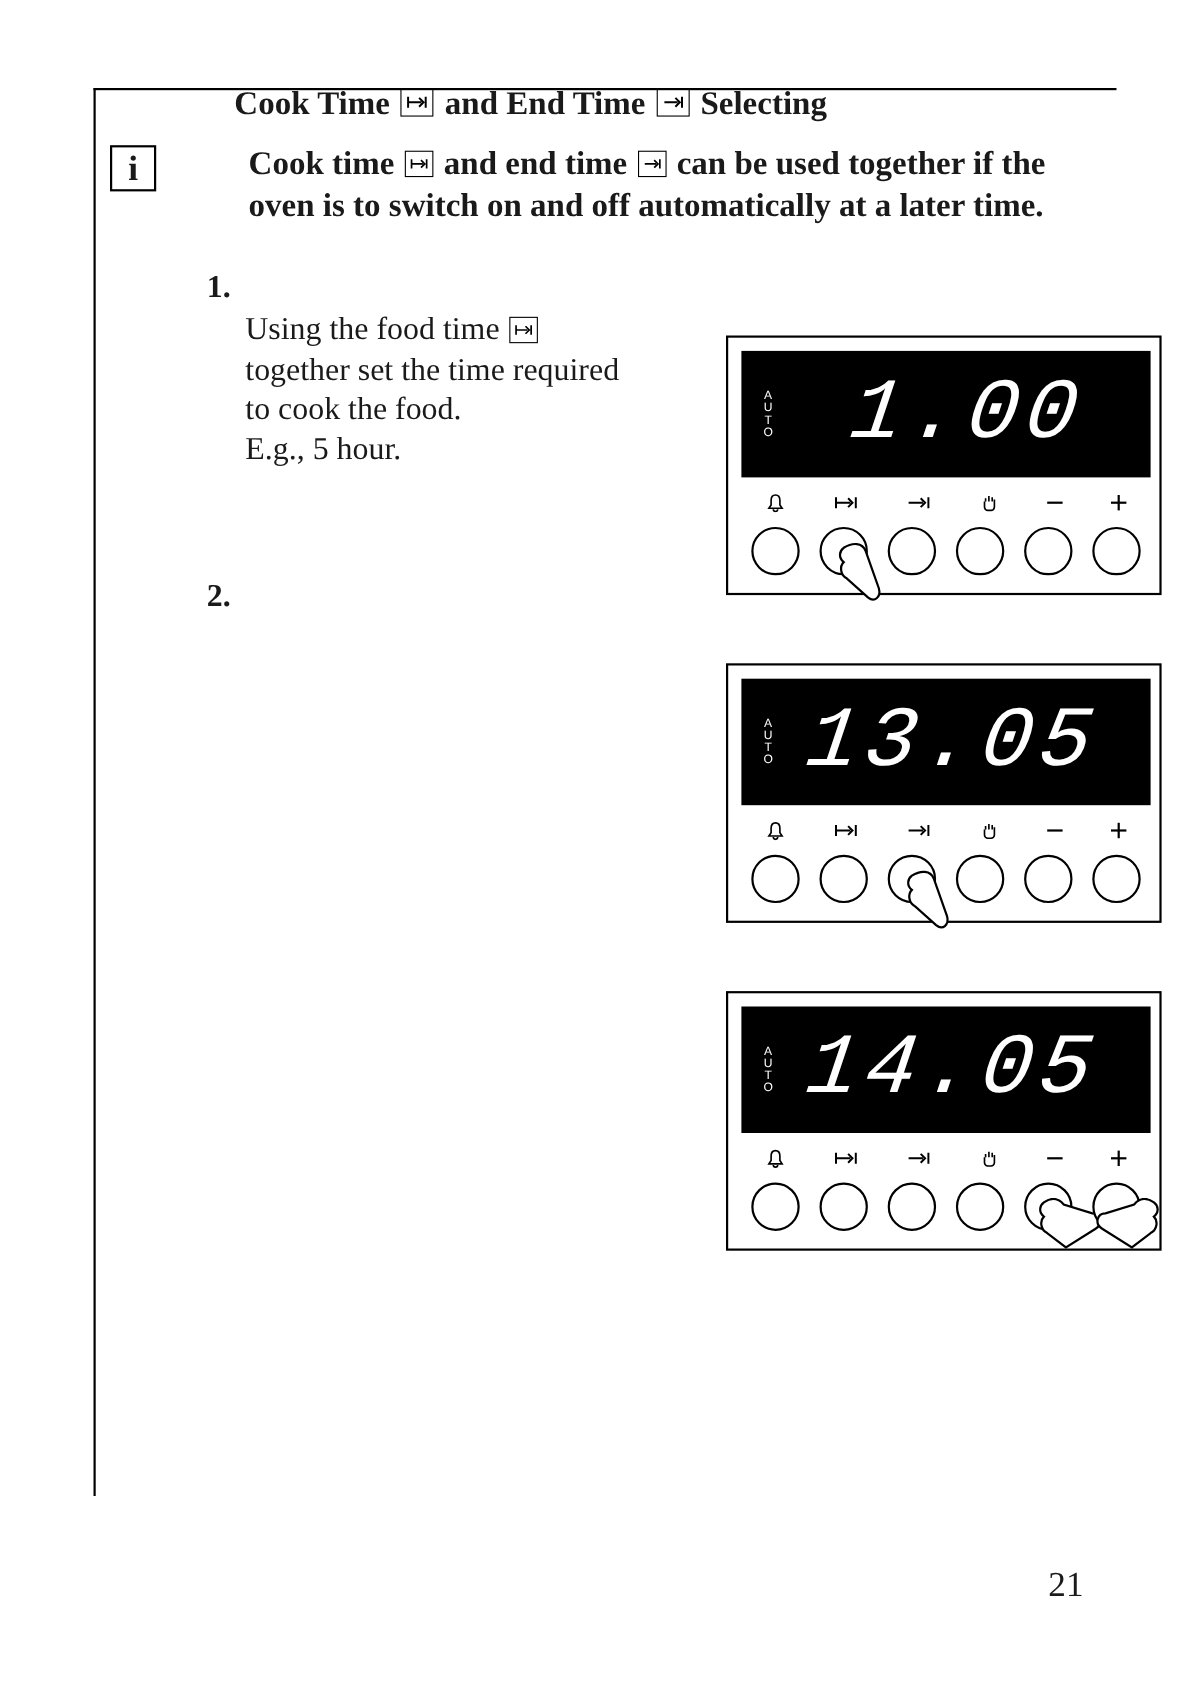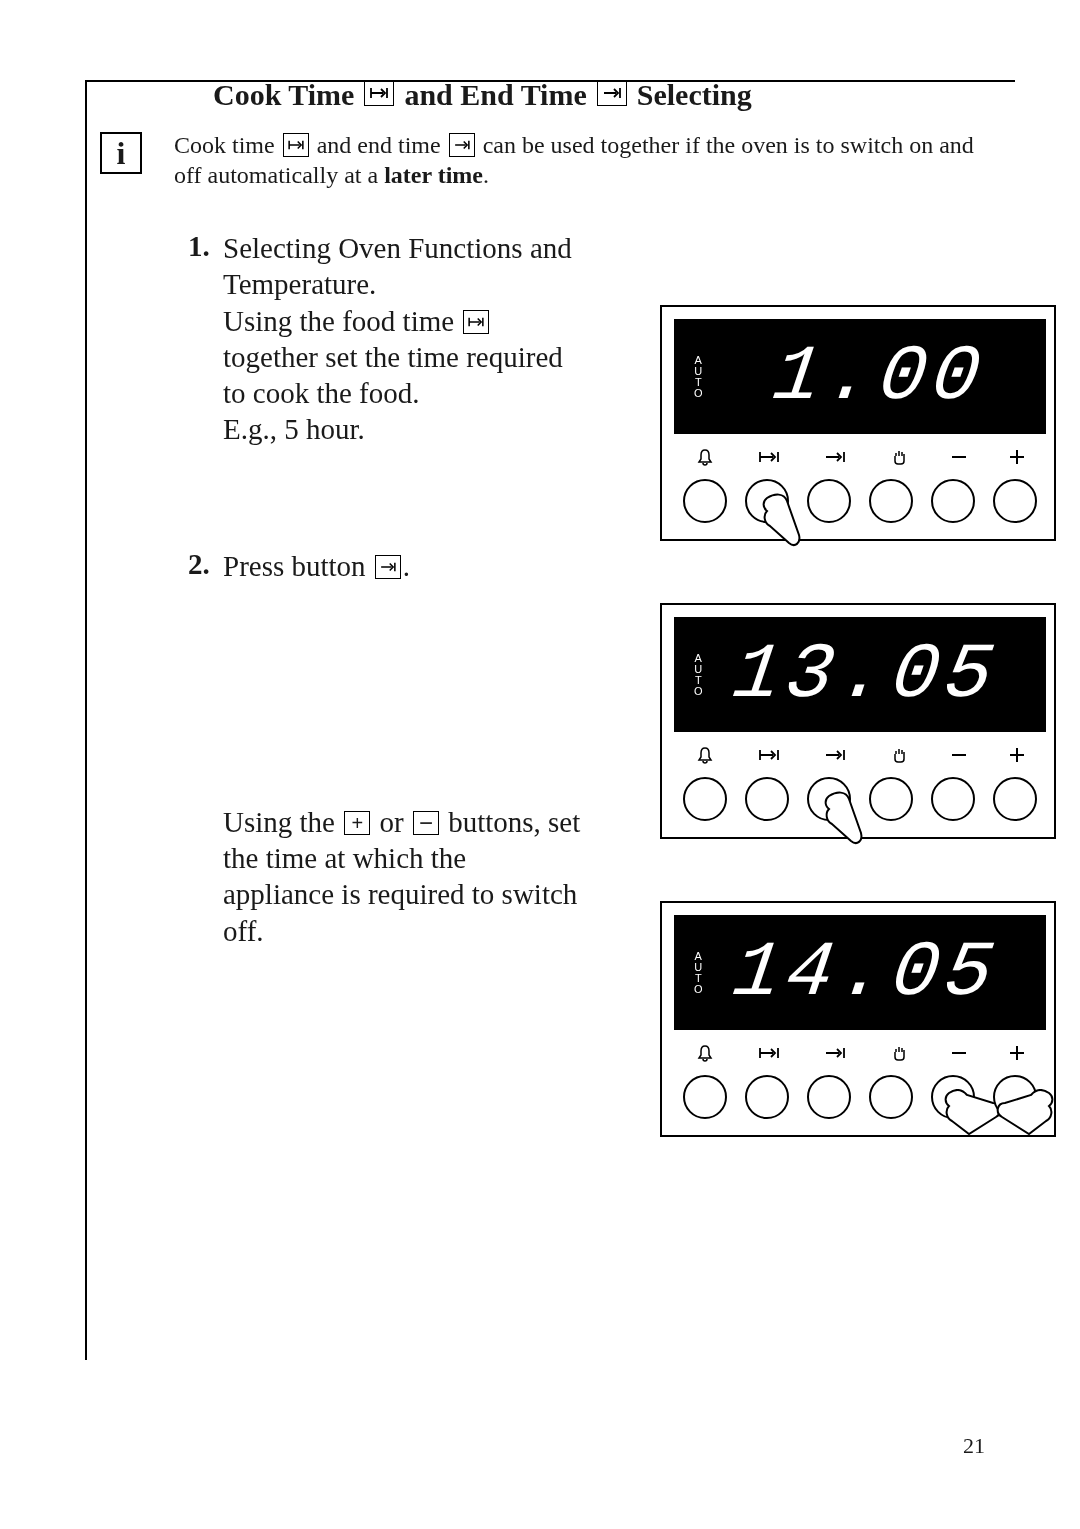--- a/index.html
+++ b/index.html
@@ -48,23 +48,24 @@
     display: flex;
     align-items: center;
     justify-content: center;
     font-family: 'Times New Roman', serif;
     font-size: 32px;
     font-weight: bold;
     flex-shrink: 0;
     margin-top: 2px;
   }
   .info-text {
-    margin-left: 32px;
-    font-size: 24px;
+    margin-left: 84px;
+    font-size: 30px;
     line-height: 1.25;
+    font-weight: bold;
   }
   .step-block {
     display: flex;
     align-items: flex-start;
     margin-bottom: 60px;
     margin-left: 88px;
   }
   .step-num {
     font-size: 29px;
     font-weight: bold;
@@ -165,21 +166,21 @@
   .finger {
     position: absolute;
     width: 46px;
     height: 70px;
     pointer-events: none;
   }
   .page-number {
     position: absolute;
     right: 95px;
     bottom: 70px;
-    font-size: 22px;
+    font-size: 32px;
   }
   .minus-sym { width: 14px; height: 2px; background: #000; }
   .plus-sym { position: relative; width: 14px; height: 14px; }
   .plus-sym::before, .plus-sym::after { content: ''; position: absolute; background: #000; }
   .plus-sym::before { left: 6px; top: 0; width: 2px; height: 14px; }
   .plus-sym::after { left: 0; top: 6px; width: 14px; height: 2px; }
 </style>
 </head>
 <body>
 
@@ -219,54 +220,36 @@
           </svg>
       </span>
       <span>can be used together if the oven is to switch on and off automatically at a</span>
       <b>later time</b><span>.</span>
     </div>
   </div>
 
   <div class="step-block" style="margin-top:40px;">
     <div class="step-num">1.</div>
     <div class="step-text">
-      <span>Selecting Oven Functions and Temperature.</span><br>
+      <br>
       <span>Using the food time</span>
       <span class="inline-icon inline-icon-small">
         <svg class="icon-svg" width="18" height="12" viewBox="0 0 20 14">
             <path d="M2 2 v10 M2 7 h12 M12 3 l4 4 l-4 4 M18 2 v10" stroke="#000" stroke-width="1.8" fill="none"></path>
           </svg>
       </span>
       <span>together set the time required to cook the food.</span><br>
       <span>E.g., 5 hour.</span>
     </div>
   </div>
 
   <div class="step-block" style="margin-top:100px;">
     <div class="step-num">2.</div>
-    <div class="step-text">
-      <span>Press button</span>
-      <span class="inline-icon inline-icon-small">
-        <svg class="icon-svg" width="18" height="12" viewBox="0 0 20 14">
-            <path d="M2 7 h12 M12 3 l4 4 l-4 4 M18 2 v10" stroke="#000" stroke-width="1.8" fill="none"></path>
-          </svg>
-      </span><span>.</span>
-    </div>
-  </div>
-
-  <div class="step-block" style="margin-top:220px;">
-    <div class="step-num"></div>
-    <div class="step-text">
-      <span>Using the</span>
-      <span class="inline-icon inline-icon-small" style="text-align:center;line-height:22px;font-family:Arial;font-size:20px;">+</span>
-      <span>or</span>
-      <span class="inline-icon inline-icon-small" style="text-align:center;line-height:20px;font-family:Arial;font-size:24px;">−</span>
-      <span>buttons, set the time at which the appliance is required to switch off.</span>
-    </div>
-  </div>
+  </div>
+
 
 </div>
 
 <div class="display-panel" style="top:305px;">
   <div class="display-screen small-right">
     <div class="auto-label">
         <span>A</span>
         <span>U</span>
         <span>T</span>
         <span>O</span>

